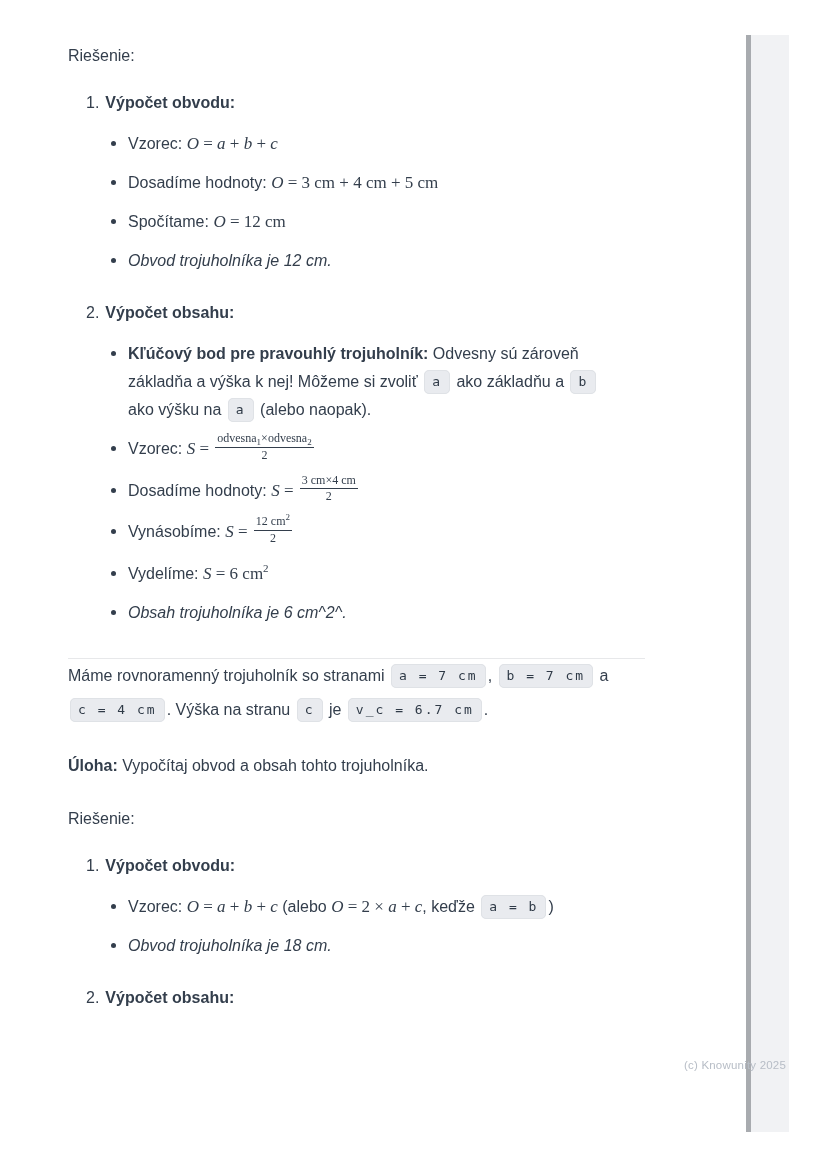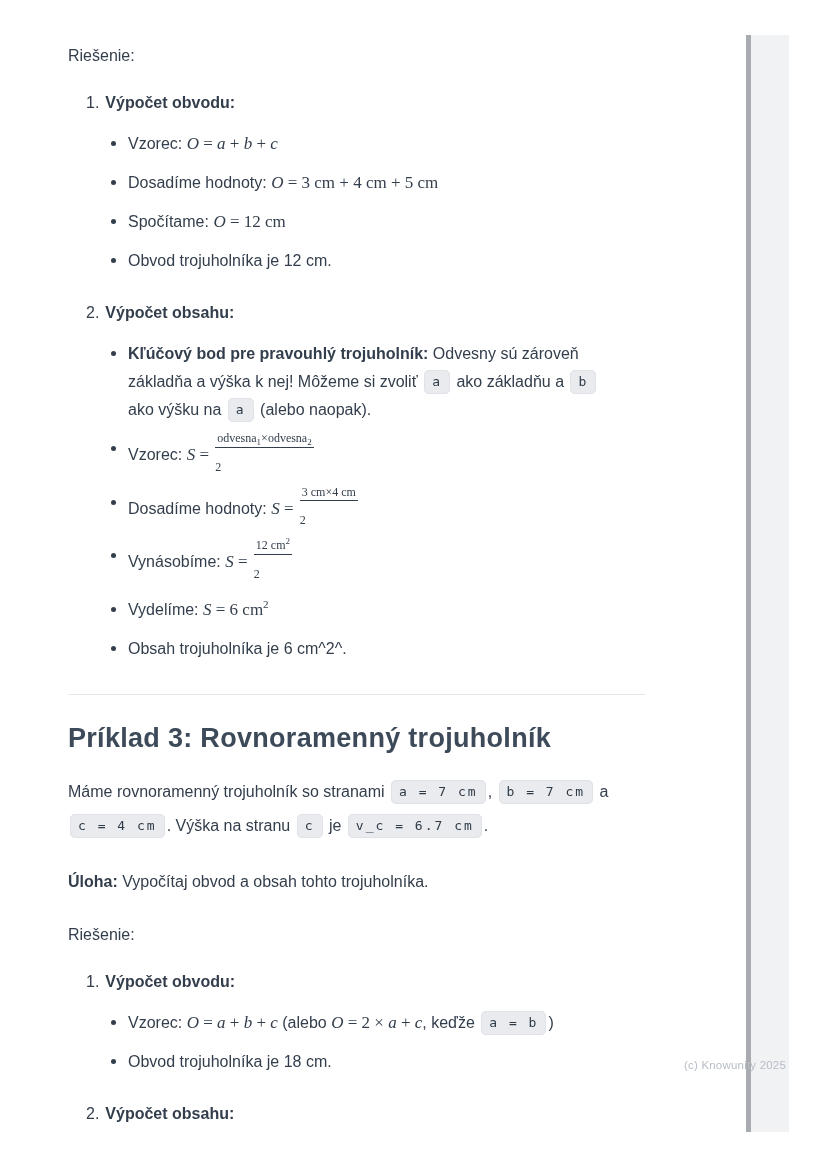--- a/index.html
+++ b/index.html
@@ -14,37 +14,36 @@
     font-size:16px;line-height:28px;
   }
   .label{font-weight:normal;margin:1px 0 19px}
   .oli{margin:0 0 24px 18px}
   .oli-head .onum{margin-right:6px}
   .oli-head .otitle{font-weight:bold}
   ul.bullets{list-style:none;margin:13px 0 0;padding:0 0 0 26px}
   ul.bullets li{position:relative;padding-left:16px;margin:11px 0}
   .dot{position:absolute;left:-1px;top:11px;width:5px;height:5px;border-radius:50%;background:#333e4c}
   .b{font-weight:bold}
-  .i{}
+  .i{font-style:italic}
   .chip{
     font-family:"DejaVu Sans Mono","Liberation Mono",monospace;
     font-size:13px;letter-spacing:2px;line-height:1;
     background:#e9ebef;border:1px solid #dfe2e6;border-radius:5px;
     padding:3px 7px 4px;margin:0 2px;color:#2f3a47;white-space:nowrap;
     position:relative;top:-1px;
   }
   .math{font-family:"Liberation Serif","DejaVu Serif",serif;font-size:17px}
   .mi{font-style:italic}
   .math sup{font-size:11px;line-height:0}
   .math sub{font-size:10px;line-height:0}
   .frac{
-    display:inline-flex;flex-direction:column;
+    display:inline-flex;flex-direction:column;align-items:center;
     vertical-align:middle;font-size:12px;line-height:1.15;margin:0 2px;
     transform:translateY(-3px);
-    gap:12px;
   }
   .frac .num{border-bottom:1px solid currentColor;padding:0 2px 1px;white-space:nowrap}
   .frac .den{padding-top:1px}
   .frac sub{font-size:9px}
   .frac sup{font-size:9px}
   hr.divider{border:none;border-top:1px solid #e7e8ea;margin:31px 63px 0 0}
   h2.example-heading{
     font-size:27px;line-height:32px;font-weight:bold;letter-spacing:.3px;
     color:#3d4a5a;margin:27px 0 21px;
   }
@@ -94,21 +93,20 @@
                 <span class="num"><span class="mn">12 cm</span><sup>2</sup></span>
                 <span class="den"><span class="mn">2</span></span>
               </span></span></span></li>
         <li><span class="dot"></span><span class="bullet-content"><span class="t">Vydelíme: </span><span class="math"><span class="mi">S</span><span class="mn"> = 6 cm</span><sup>2</sup></span></span></li>
         <li><span class="dot"></span><span class="bullet-content"><span class="i">Obsah trojuholníka je 6 cm^2^.</span></span></li>
       </ul>
   </div>
 
   <hr class="divider">
 
-  <h2 class="example-heading">Príklad 3: Rovnoramenný trojuholník</h2>
 
   <p class="para"><span class="t">Máme rovnoramenný trojuholník so stranami </span><span class="chip">a = 7 cm</span><span class="t">, </span><span class="chip">b = 7 cm</span><span class="t"> a</span><br><span class="chip">c = 4 cm</span><span class="t">. Výška na stranu </span><span class="chip">c</span><span class="t"> je </span><span class="chip">v_c = 6.7 cm</span><span class="t">.</span></p>
 
   <p class="para task"><span class="b">Úloha: </span><span class="t">Vypočítaj obvod a obsah tohto trojuholníka.</span></p>
 
   <p class="label">Riešenie:</p>
 
   <div class="oli">
     <div class="oli-head">
       <span class="onum">1.</span><span class="otitle">Výpočet obvodu:</span>

